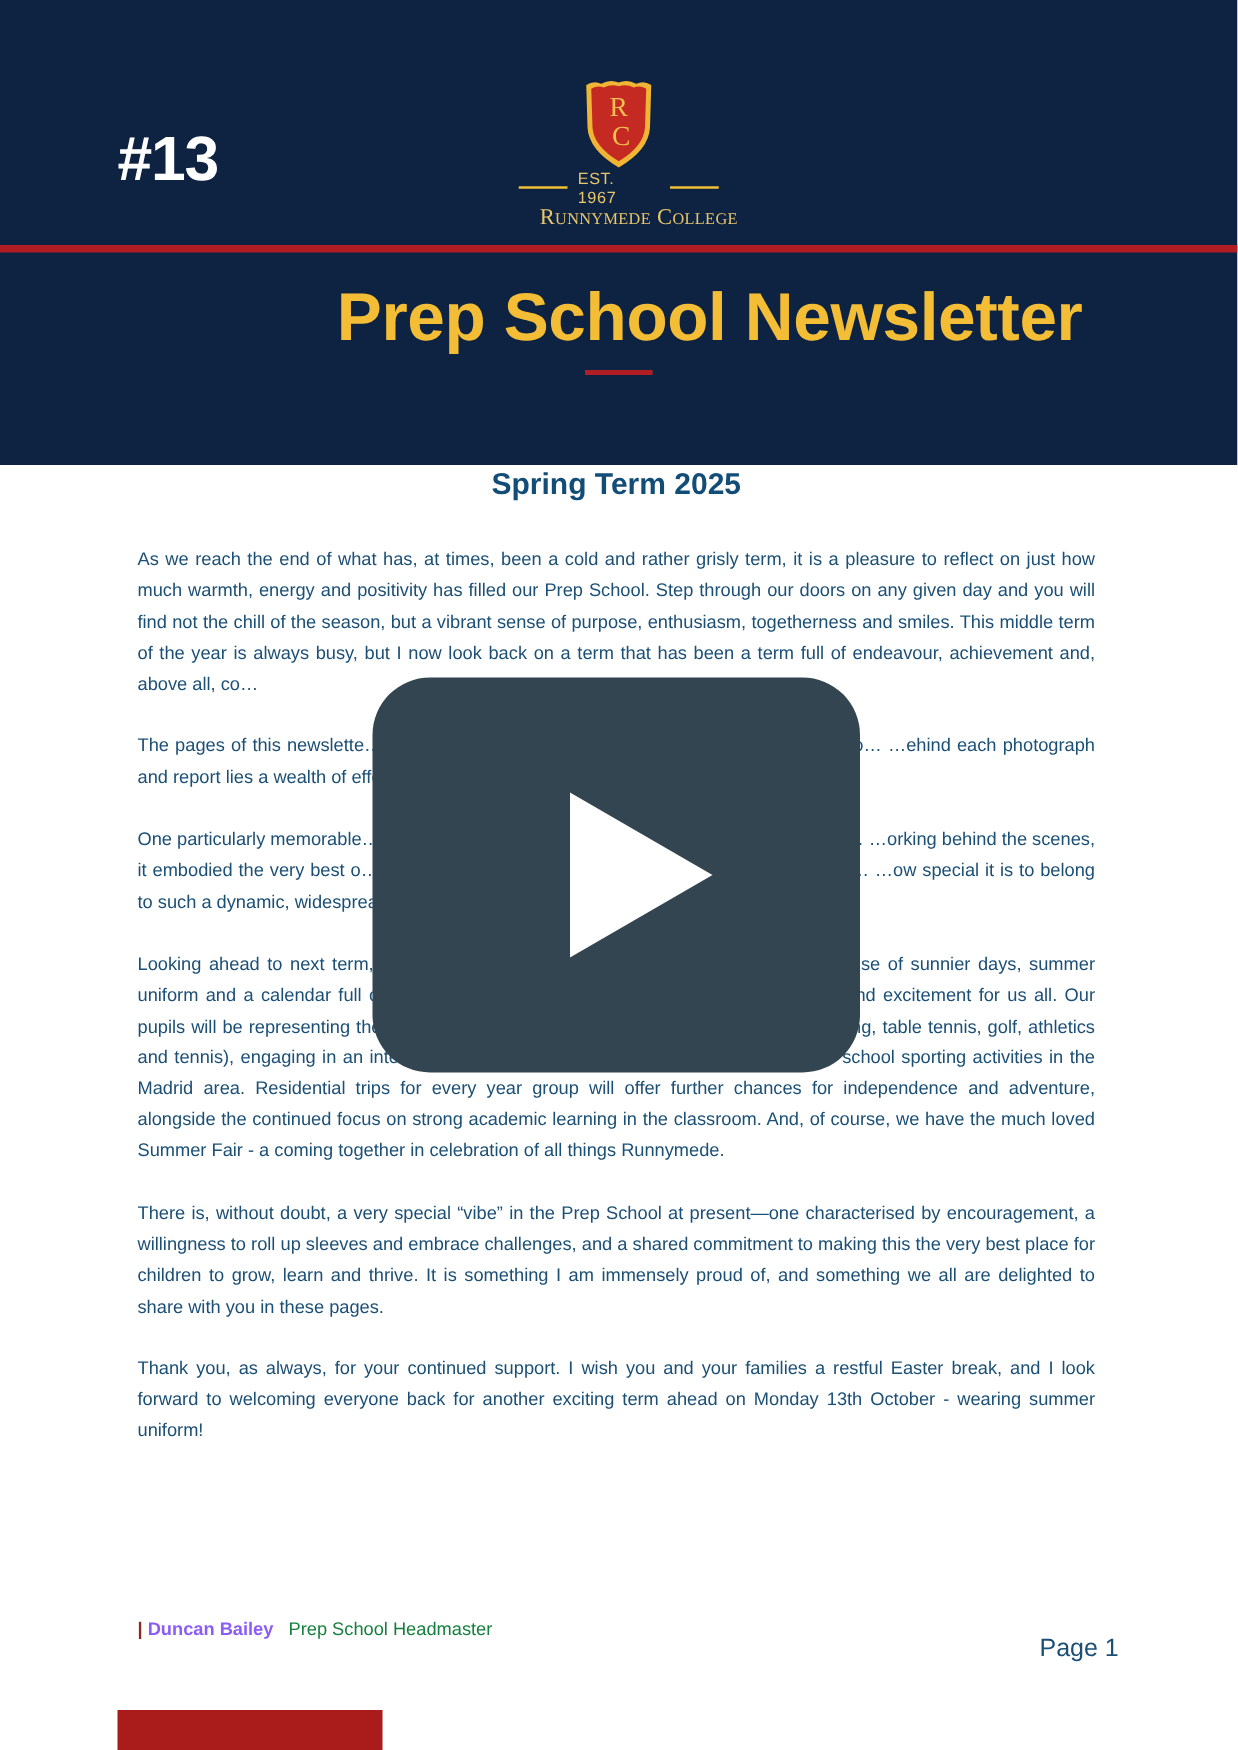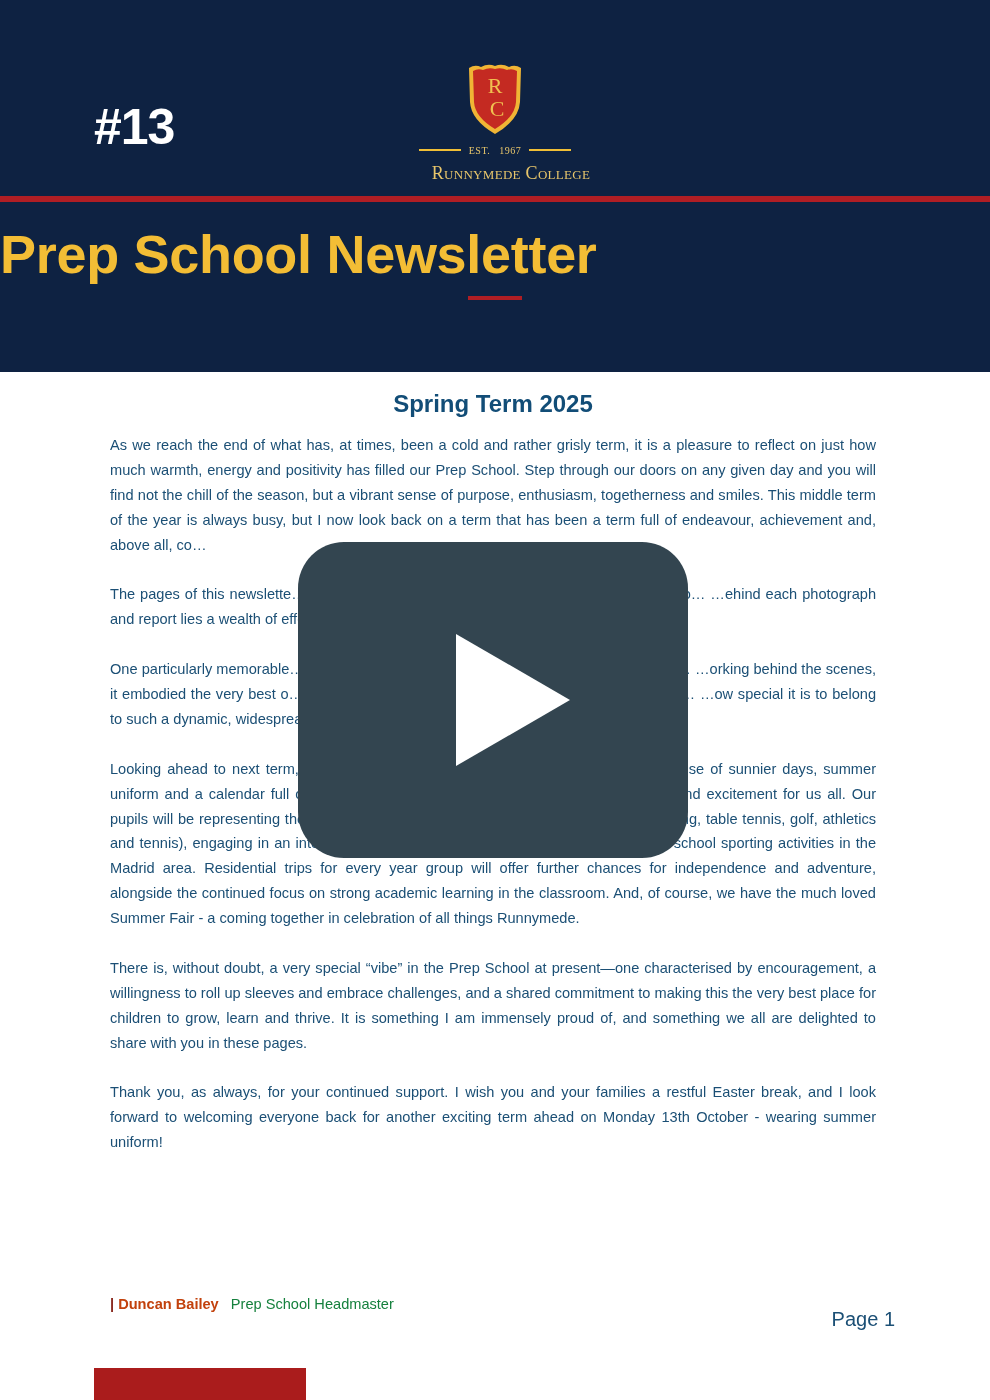--- a/index.html
+++ b/index.html
@@ -7,35 +7,35 @@
   body { position: relative; font-family: "Liberation Sans", sans-serif; }
 
   .header { position: absolute; left: 0; top: 0; width: 990px; height: 372px; background: #0e2242; }
   .issue-number { position: absolute; left: 94px; top: 98px; color: #ffffff; font-size: 50px; font-weight: bold; line-height: 58px; letter-spacing: -1px; }
   .issue-date { position: absolute; right: 95px; top: 94px; color: #ffffff; font-size: 24px; font-weight: bold; line-height: 32px; text-align: right; }
 
   .crest-wrap { position: absolute; left: 403px; top: 60px; width: 184px; height: 130px; }
   .crest { position: absolute; left: 62px; top: 2px; width: 60px; height: 74px; }
   .est-row { position: absolute; left: 12px; top: 82px; width: 160px; height: 16px; display: flex; align-items: center; justify-content: center; gap: 8px; }
   .est-line { width: 42px; height: 2px; background: #f0bf36; }
-  .est-text { font-family: Liberation Serif, serif; color: #e8c66b; font-size: 10px; letter-spacing: 0.5px; word-spacing: 6px; }
+  .est-text { font-family: Liberation Sans, sans-serif; color: #e8c66b; font-size: 13px; letter-spacing: 0.5px; word-spacing: 6px; }
   .college-name { position: absolute; left: 16px; top: 103px; width: 184px; text-align: center; font-family: "Liberation Serif", serif; color: #e8c66b; font-size: 18px; font-variant: small-caps; letter-spacing: 0.3px; }
 
   .red-band { position: absolute; left: 0; top: 196px; width: 990px; height: 6px; background: #b01e24; }
-  .main-title { position: absolute; left: 0; top: 222px; width: 866px; text-align: left; color: #f3bd35; font-size: 54px; font-weight: bold; line-height: 64px; letter-spacing: -0.3px; }
+  .main-title { position: absolute; left: 0; top: 222px; width: 866px; text-align: right; color: #f3bd35; font-size: 54px; font-weight: bold; line-height: 64px; letter-spacing: -0.3px; }
   .title-underline { position: absolute; left: 468px; top: 296px; width: 54px; height: 4px; background: #b01e24; }
 
   .content { position: absolute; left: 110px; top: 372px; width: 766px; }
-  .term-heading { margin-top: 16px; text-align: center; color: #124d77; font-size: 24px; font-weight: bold; line-height: 32px; }
-  .body-text { margin-top: 13px; }
+  .term-heading { margin-top: 0; text-align: center; color: #124d77; font-size: 24px; font-weight: bold; line-height: 32px; }
+  .body-text { margin-top: 32px; }
   .para { color: #1b4f75; font-size: 14.6px; line-height: 24.9px; text-align: justify; margin-bottom: 24.9px; }
 
   .signature { position: absolute; left: 110px; top: 1294px; font-size: 14.6px; line-height: 20px; }
   .sig-bar { color: #8a2a20; font-weight: bold; }
-  .sig-name { color: #c2410c; font-weight: bold; }
+  .sig-name { color: #8b5cf6; font-weight: bold; }
   .sig-role { color: #15803d; margin-left: 8px; }
 
   .page-number { position: absolute; right: 95px; top: 1306px; color: #1b4f75; font-size: 20px; line-height: 26px; }
 
   .footer-block { position: absolute; left: 94px; top: 1368px; width: 212px; height: 32px; background: #aa1c1c; }
 
   .play-overlay { position: absolute; left: 298px; top: 542px; width: 390px; height: 316px; border-radius: 46px; background: #334550; cursor: pointer; }
   .play-overlay svg { position: absolute; left: 0; top: 0; }
 </style>
 </head>

